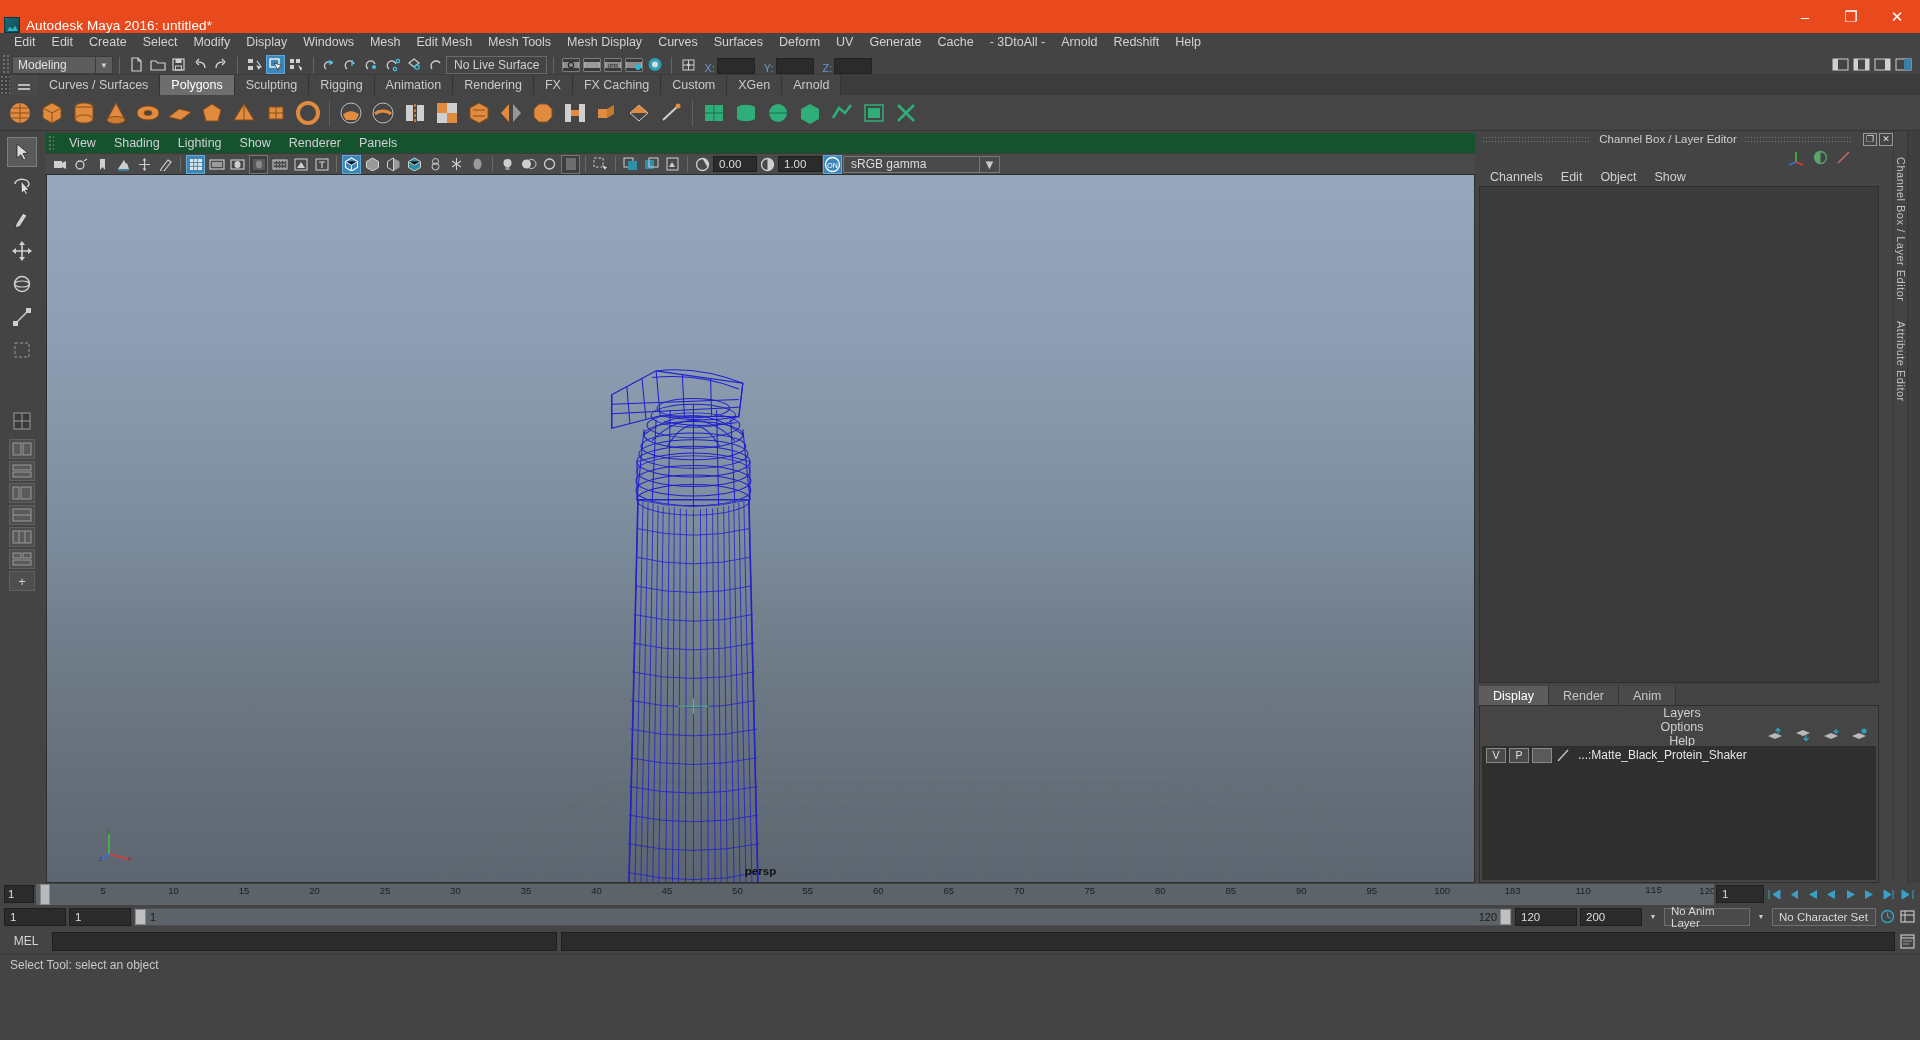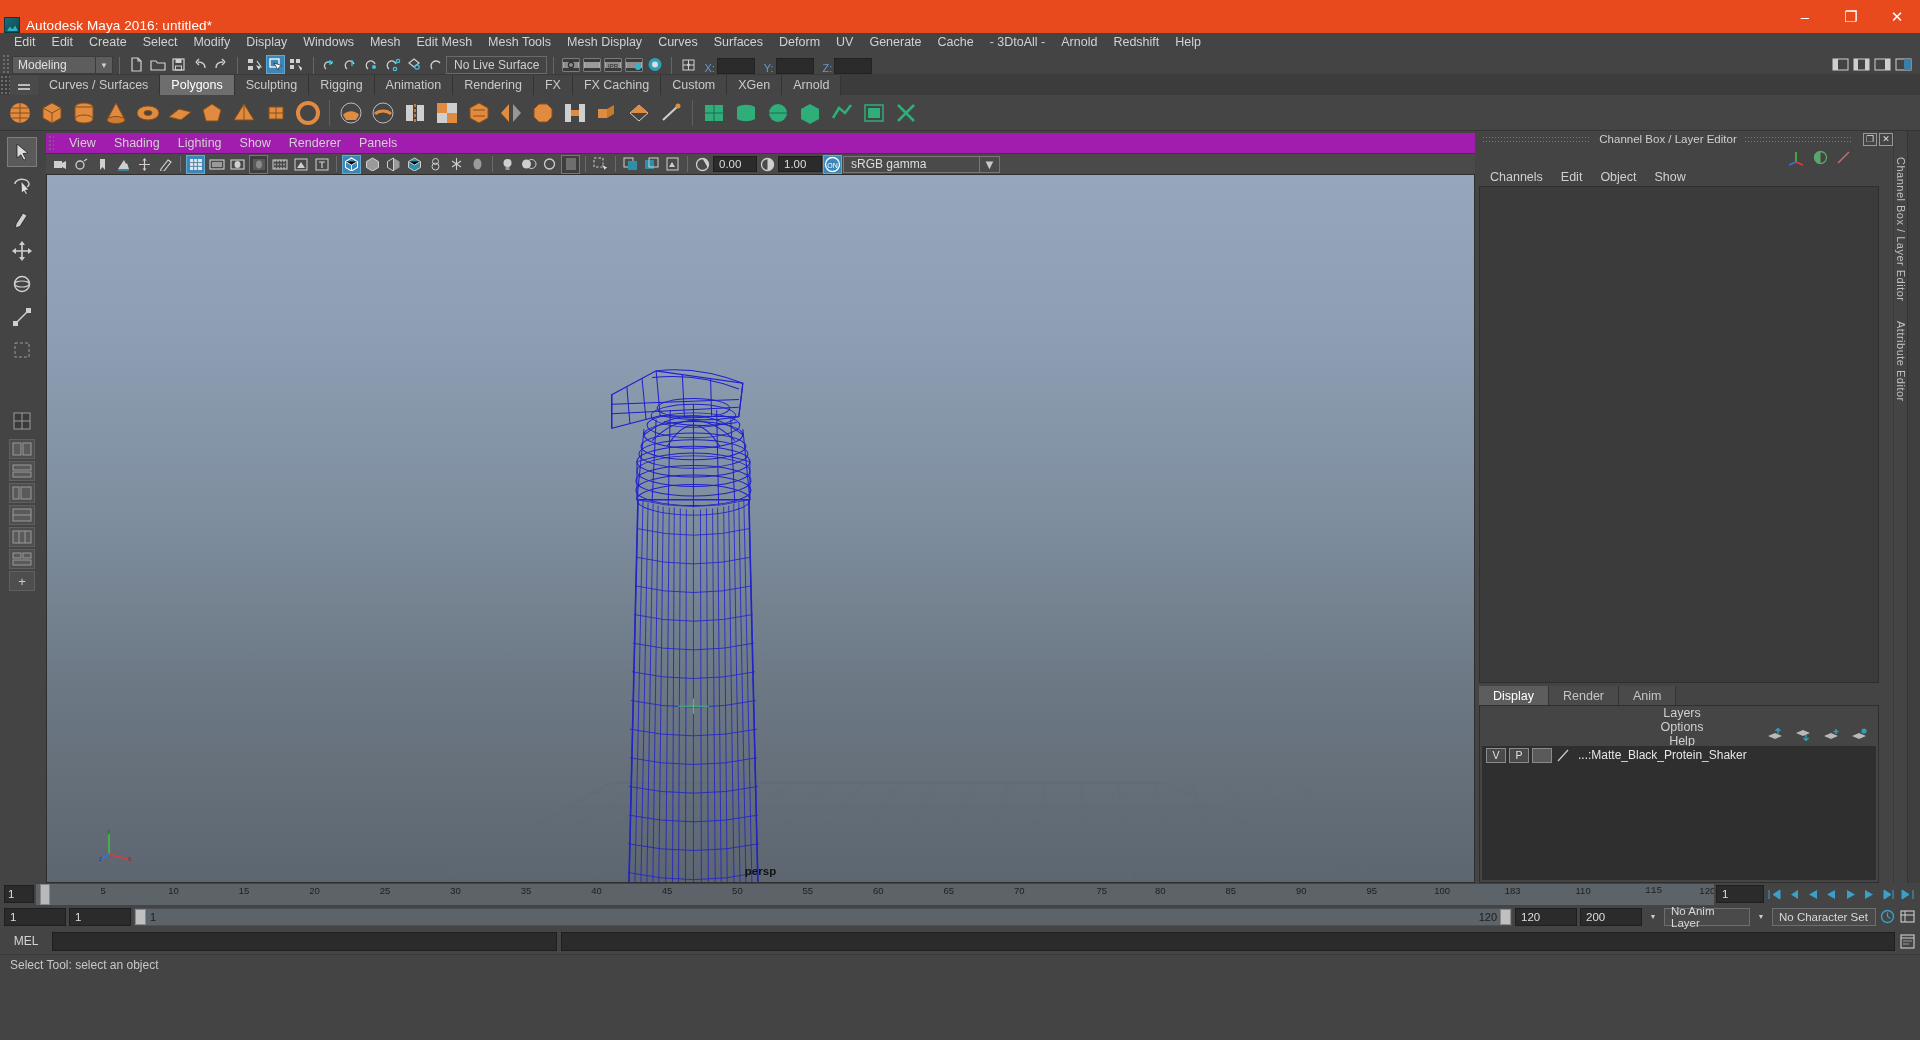--- a/index.html
+++ b/index.html
@@ -55,21 +55,21 @@
   .toolbox { width:44px; background:#444444; display:flex; flex-direction:column; align-items:center; padding-top:6px; }
   .tbx { width:30px; height:30px; margin-bottom:3px; display:flex; align-items:center; justify-content:center;
      border:1px solid transparent; }
   .tbx.sel { background:#5a5a5a; border:1px solid #7e7e7e; }
   .tbx-gap{height:38px;}
   .tbx-sm { width:26px; height:20px; margin-bottom:2px; background:#4e4e4e; border:1px solid #606060;
      display:flex;align-items:center;justify-content:center;}
 
   
   .viewwrap { flex:1; display:flex; flex-direction:column; background:#444; padding:2px 0 0 2px;}
-  .vp-menubar { height:20px; background:#a21caf; display:flex; align-items:center; padding-left:14px; position:relative;}
+  .vp-menubar { height:20px; background:#14532d; display:flex; align-items:center; padding-left:14px; position:relative;}
   .vp-grip{position:absolute;left:2px;top:2px;width:6px;height:16px;background:radial-gradient(#6d6d6d 40%,transparent 41%) 0 0/4px 4px;}
   .vp-mi { padding:0 9px; font-size:12.5px; color:#d0d0d0; }
   .vp-toolbar { height:21px; background:#4a4a4a; display:flex; align-items:center; padding-left:4px; border-top:1px solid #3a3a3a;}
   .vt { width:19px; height:19px; display:flex;align-items:center;justify-content:center; margin:0 1px; flex:none;}
   .vt.on{background:#3d87b8;border:1px solid #62a9d4;}
   .vt.framed{border:1px solid #777;background:#3e3e3e;}
   .vt-sep{width:1px;height:16px;background:#6a6a6a;margin:0 4px;flex:none;}
   .numfield{width:44px;height:16px;background:#2b2b2b;border:1px solid #1f1f1f;color:#ddd;font-size:11.5px;
      display:flex;align-items:center;padding-left:5px;flex:none;}
   .gammabox{height:17px;width:137px;background:#4a4a4a;border:1px solid #777;color:#ddd;font-size:12px;
@@ -1096,21 +1096,21 @@
       <span class="tl-tick" style="left:20.8%;top:1px;">25</span>
       <span class="tl-tick" style="left:25.0%;top:1px;">30</span>
       <span class="tl-tick" style="left:29.2%;top:1px;">35</span>
       <span class="tl-tick" style="left:33.4%;top:1px;">40</span>
       <span class="tl-tick" style="left:37.6%;top:1px;">45</span>
       <span class="tl-tick" style="left:41.8%;top:1px;">50</span>
       <span class="tl-tick" style="left:46.0%;top:1px;">55</span>
       <span class="tl-tick" style="left:50.2%;top:1px;">60</span>
       <span class="tl-tick" style="left:54.4%;top:1px;">65</span>
       <span class="tl-tick" style="left:58.6%;top:1px;">70</span>
-      <span class="tl-tick" style="left:62.8%;top:1px;margin-left:12px;">75</span>
+      <span class="tl-tick" style="left:62.8%;top:1px;">75</span>
       <span class="tl-tick" style="left:67.0%;top:1px;">80</span>
       <span class="tl-tick" style="left:71.2%;top:1px;">85</span>
       <span class="tl-tick" style="left:75.4%;top:1px;">90</span>
       <span class="tl-tick" style="left:79.6%;top:1px;">95</span>
       <span class="tl-tick" style="left:83.8%;top:1px;">100</span>
       <span class="tl-tick" style="left:88.0%;top:1px;">183</span>
       <span class="tl-tick" style="left:92.2%;top:1px;">110</span>
       <span class="tl-tick" style="left:96.4%;top:1px;font-family:Liberation Mono, monospace;">115</span>
       <span class="tl-tick" style="left:99.6%;top:1px;">120</span>
     </div>

